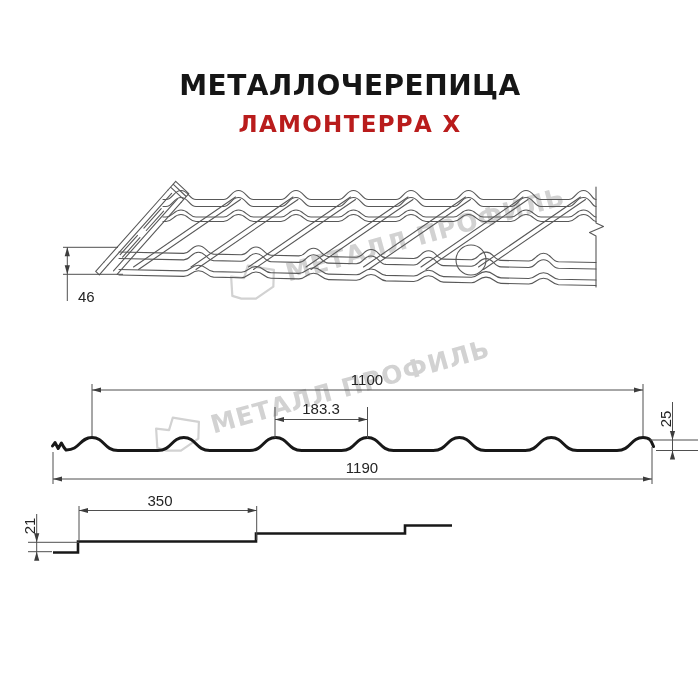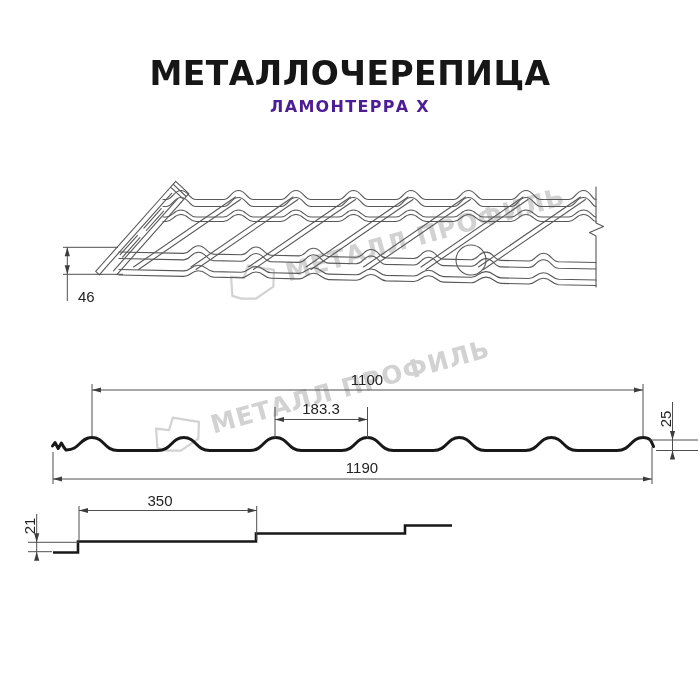--- a/index.html
+++ b/index.html
@@ -1,22 +1,22 @@
 <!DOCTYPE html>
 <html><head>
 <meta charset="utf-8">
 <style>
   html,body{margin:0;padding:0;background:#e8e8e8;}
   #page{position:relative;width:700px;height:700px;background:#ffffff;overflow:hidden;
         font-family:"Liberation Sans",sans-serif;}
   .header{position:absolute;top:57px;left:0;width:700px;text-align:center;z-index:3;}
-  .title{margin:0;font-family:"DejaVu Sans",sans-serif;font-weight:800;font-size:33px;
+  .title{margin:12px;font-family:"DejaVu Sans",sans-serif;font-weight:800;font-size:28px;
          letter-spacing:.5px;color:#161616;line-height:34px;}
-  .subtitle{margin-top:7px;font-family:"DejaVu Sans",sans-serif;font-weight:600;font-size:16px;
-         letter-spacing:1.3px;color:#4c1d95;line-height:18px;}
+  .subtitle{margin-top:7px;font-family:"DejaVu Sans",sans-serif;font-weight:600;font-size:23px;
+         letter-spacing:1.3px;color:#b91c1c;line-height:18px;}
   .wm{position:absolute;display:flex;align-items:center;gap:8px;z-index:1;
       transform:rotate(-15.5deg);transform-origin:0 0;white-space:nowrap;}
   .wm-text{font-family:"DejaVu Sans",sans-serif;font-weight:bold;font-size:25px;
       letter-spacing:1px;color:#d2d2d2;}
   svg.drawing{position:absolute;left:0;top:0;z-index:2;}
   path,line,circle,polygon{vector-effect:non-scaling-stroke;}
   .thin3d{fill:none;stroke:#585858;stroke-width:1.1;stroke-linejoin:round;stroke-linecap:round;}
   .dimline{fill:none;stroke:#4f4f4f;stroke-width:1;}
   .thickprofile{fill:none;stroke:#181818;stroke-width:3;stroke-linejoin:round;stroke-linecap:round;}
   .thickstep{fill:none;stroke:#181818;stroke-width:2.6;stroke-linejoin:miter;stroke-linecap:butt;}

